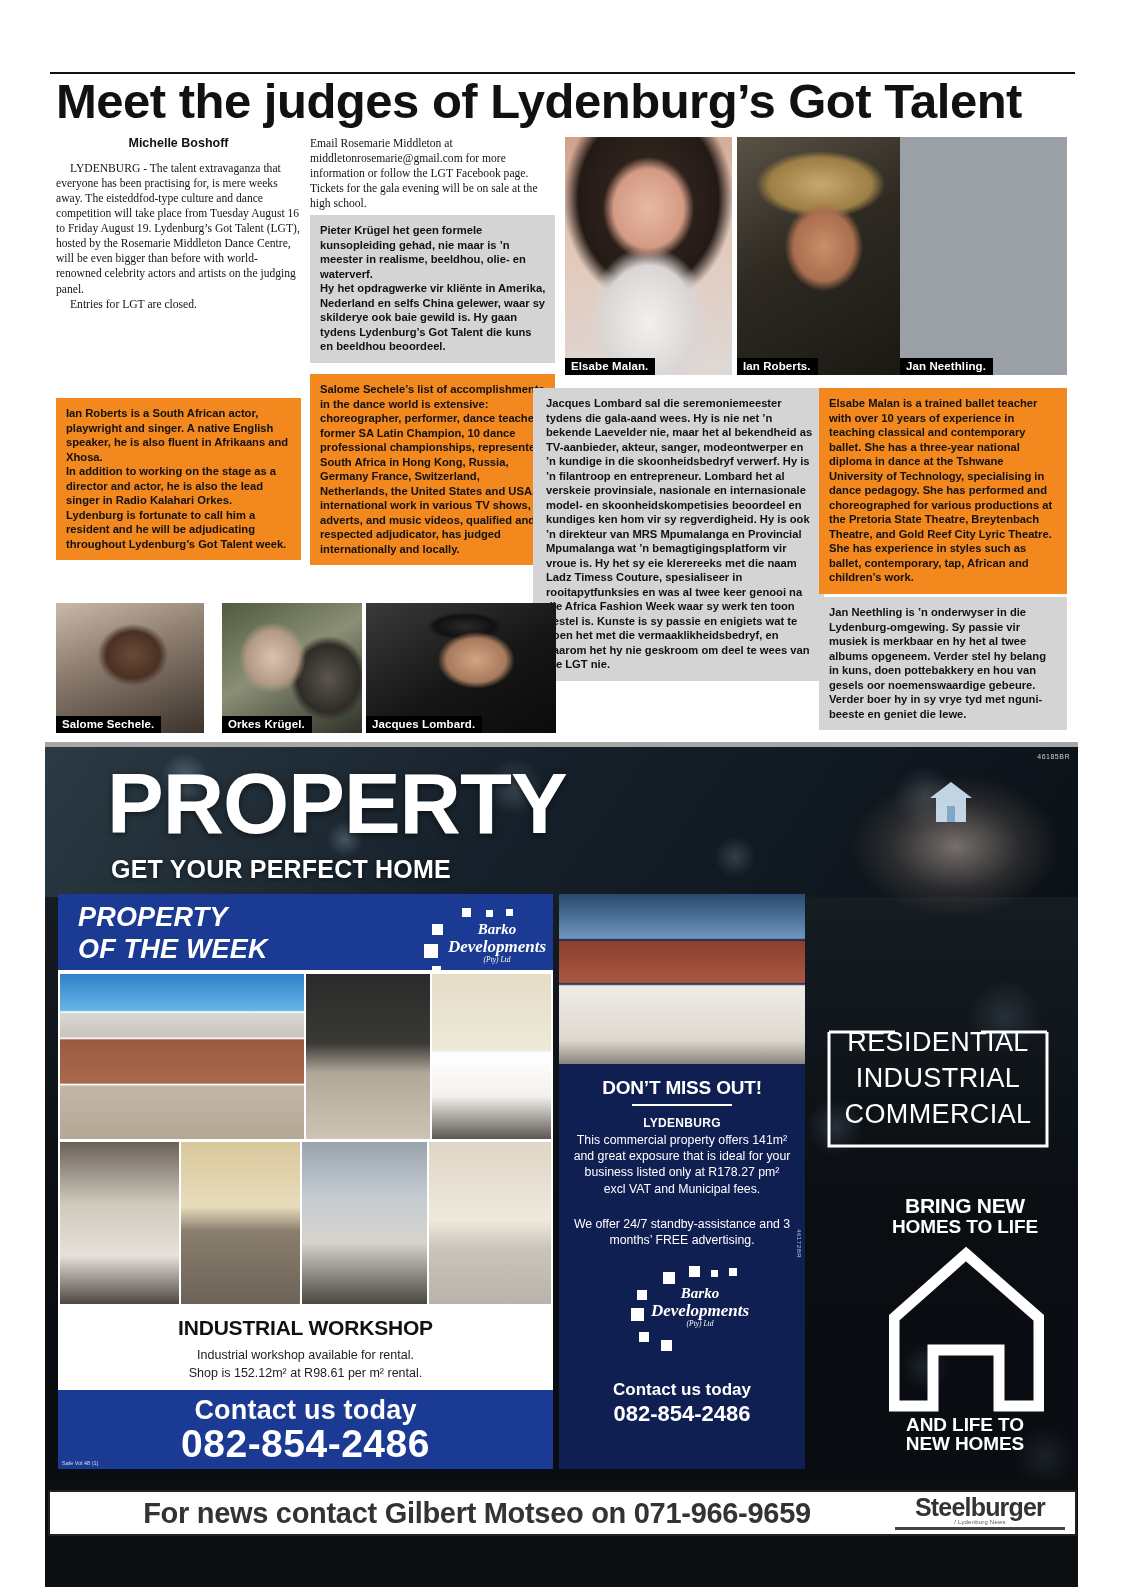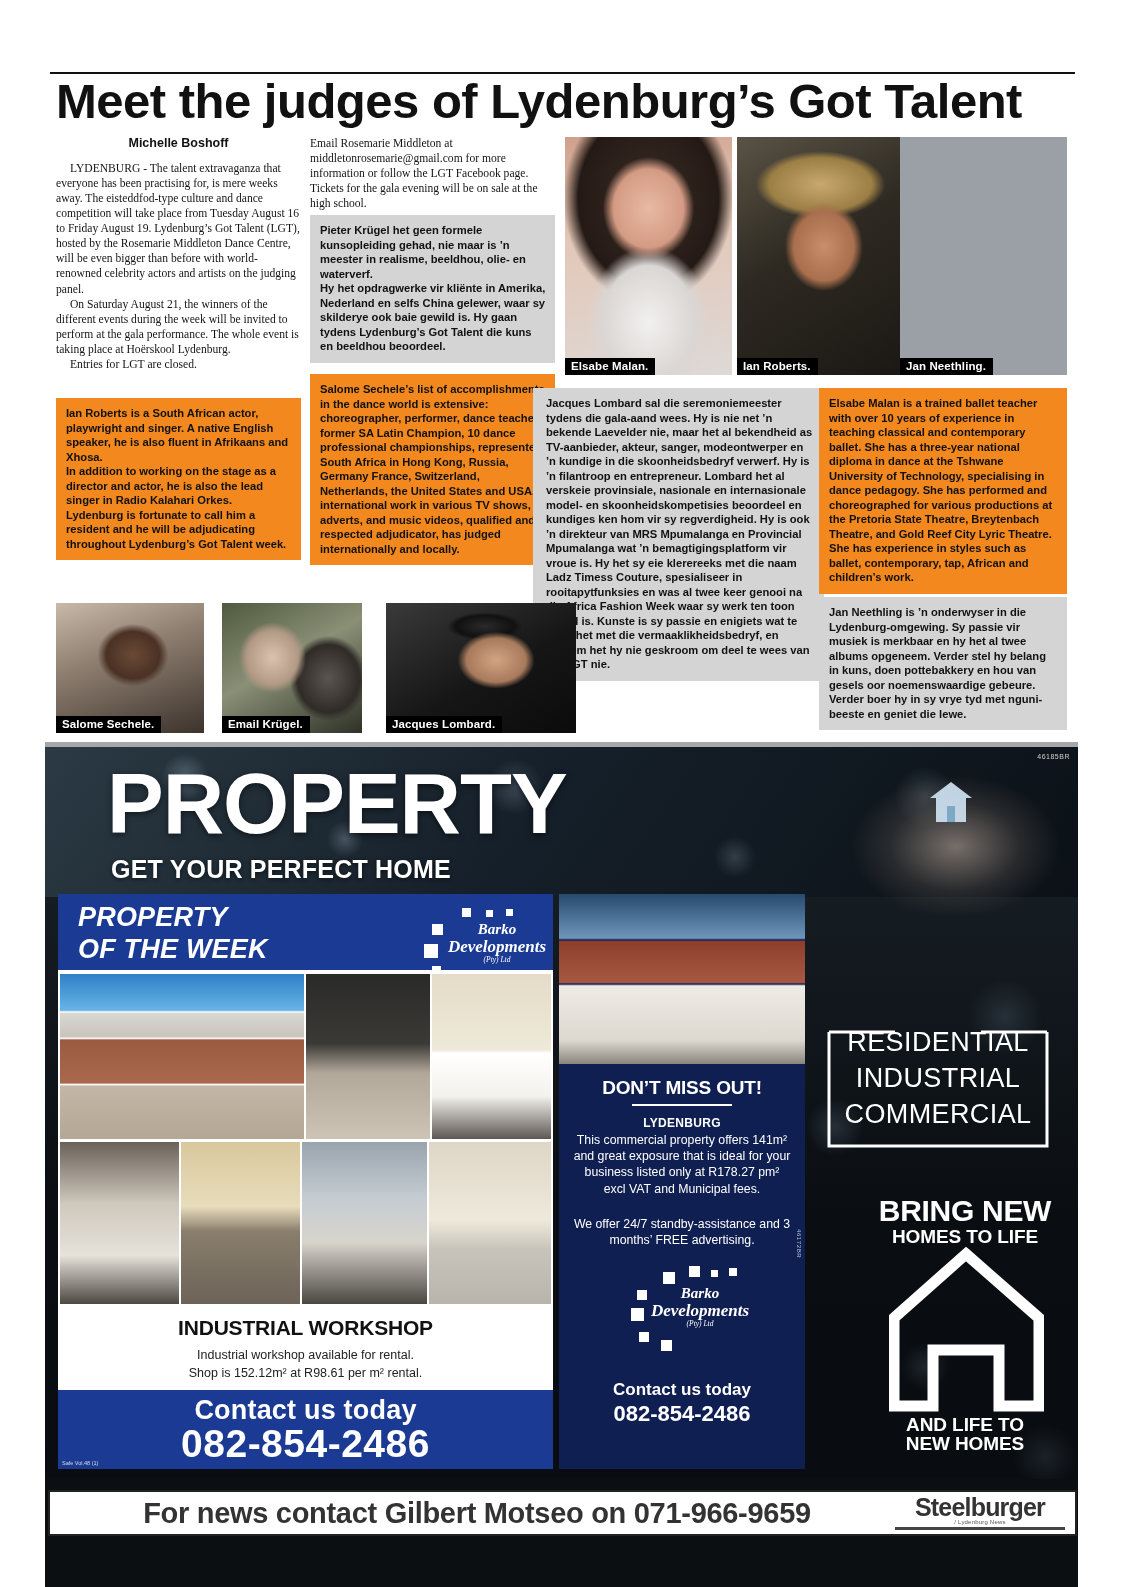--- a/index.html
+++ b/index.html
@@ -182,21 +182,21 @@
   .side-code { position:absolute; right:3px; top:335px; font-size:6px; color:#b9c4dd;
     writing-mode: vertical-rl; letter-spacing:.6px; }
 
   
   .panel-right { position:absolute; left:766px; top:152px; width:254px; height:575px; }
   .ric-line {
     position:absolute; left:0; width:100%; text-align:center; color:#fff;
     font-size:27px; letter-spacing:.4px;
   }
   .bring { position:absolute; left:40px; top:300px; width:228px; text-align:center; color:#fff; }
-  .bring1 { font-size:30px; font-weight:bold; letter-spacing:-.3px; }
+  .bring1 { font-size:21px; font-weight:bold; letter-spacing:-.3px; }
   .bring2 { font-size:19px; font-weight:bold; letter-spacing:-.1px; margin-top:-2px; }
   .house-outline { position:absolute; left:78px; top:352px; width:155px; height:170px; }
   .andlife { position:absolute; left:40px; top:520px; width:228px; text-align:center; color:#fff; }
   .al1 { font-size:19px; font-weight:bold; letter-spacing:-.1px; }
   .al2 { font-size:19px; font-weight:bold; letter-spacing:-.1px; margin-top:-3px; }
 
   
   .footer {
     position:absolute; left:48px; top:1490px; width:1029px; height:46px;
     border:2px solid #222; background:#fff; display:flex; align-items:center;
@@ -216,21 +216,20 @@
 <div class="page">
 
   <div class="mast-rule"></div>
 
   <div class="headline">Meet the judges of Lydenburg’s Got Talent</div>
 
   <div class="col" style="left:56px; top:136px; width:245px;">
     <div class="byline">Michelle Boshoff</div>
     <div class="body-text">
       <p>LYDENBURG - The talent extravaganza that everyone has been practising for, is mere weeks away. The eisteddfod-type culture and dance competition will take place from Tuesday August 16 to Friday August 19. Lydenburg’s Got Talent (LGT), hosted by the Rosemarie Middleton Dance Centre, will be even bigger than before with world-renowned celebrity actors and artists on the judging panel.</p>
-      <p>On Saturday August 21, the winners of the different events during the week will be invited to perform at the gala performance. The whole event is taking place at Hoërskool Lydenburg.</p>
       <p>Entries for LGT are closed.</p>
     </div>
   </div>
   <div class="col infobox box-orange" style="left:56px; top:398px; width:245px;">
     <span style="white-space:pre-line;">Ian Roberts is a South African actor, playwright and singer. A native English speaker, he is also fluent in Afrikaans and Xhosa.
 In addition to working on the stage as a director and actor, he is also the lead singer in Radio Kalahari Orkes. Lydenburg is fortunate to call him a resident and he will be adjudicating throughout Lydenburg’s Got Talent week.</span>
   </div>
 
   <div class="col" style="left:310px; top:136px; width:245px;">
     <div class="body-text">
@@ -263,23 +262,23 @@
     <div class="caption">Ian Roberts.</div>
   </div>
   <div class="photo ph-jan" style="left:900px; top:137px; width:167px; height:238px;">
     <div class="caption">Jan Neethling.</div>
   </div>
 
   <div class="photo ph-salome" style="left:56px; top:603px; width:148px; height:130px;">
     <div class="caption">Salome Sechele.</div>
   </div>
   <div class="photo ph-pieter" style="left:222px; top:603px; width:140px; height:130px;">
-    <div class="caption">Email Krügel.</div>
-  </div>
-  <div class="photo ph-jacques" style="left:386px; top:603px; width:190px; height:130px;padding-left:15px;">
+    <div class="caption">Orkes Krügel.</div>
+  </div>
+  <div class="photo ph-jacques" style="left:366px; top:603px; width:190px; height:130px;padding-left:15px;">
     <div class="caption">Jacques Lombard.</div>
   </div>
 
   <div class="ad-wrap">
     <div class="ad-top-rule"></div>
     <div class="ad-bg"></div>
 
     <div class="ad-hero">
       <div class="ad-hero-title">PROPERTY</div>
       <div class="ad-hero-sub">GET YOUR PERFECT HOME</div>

